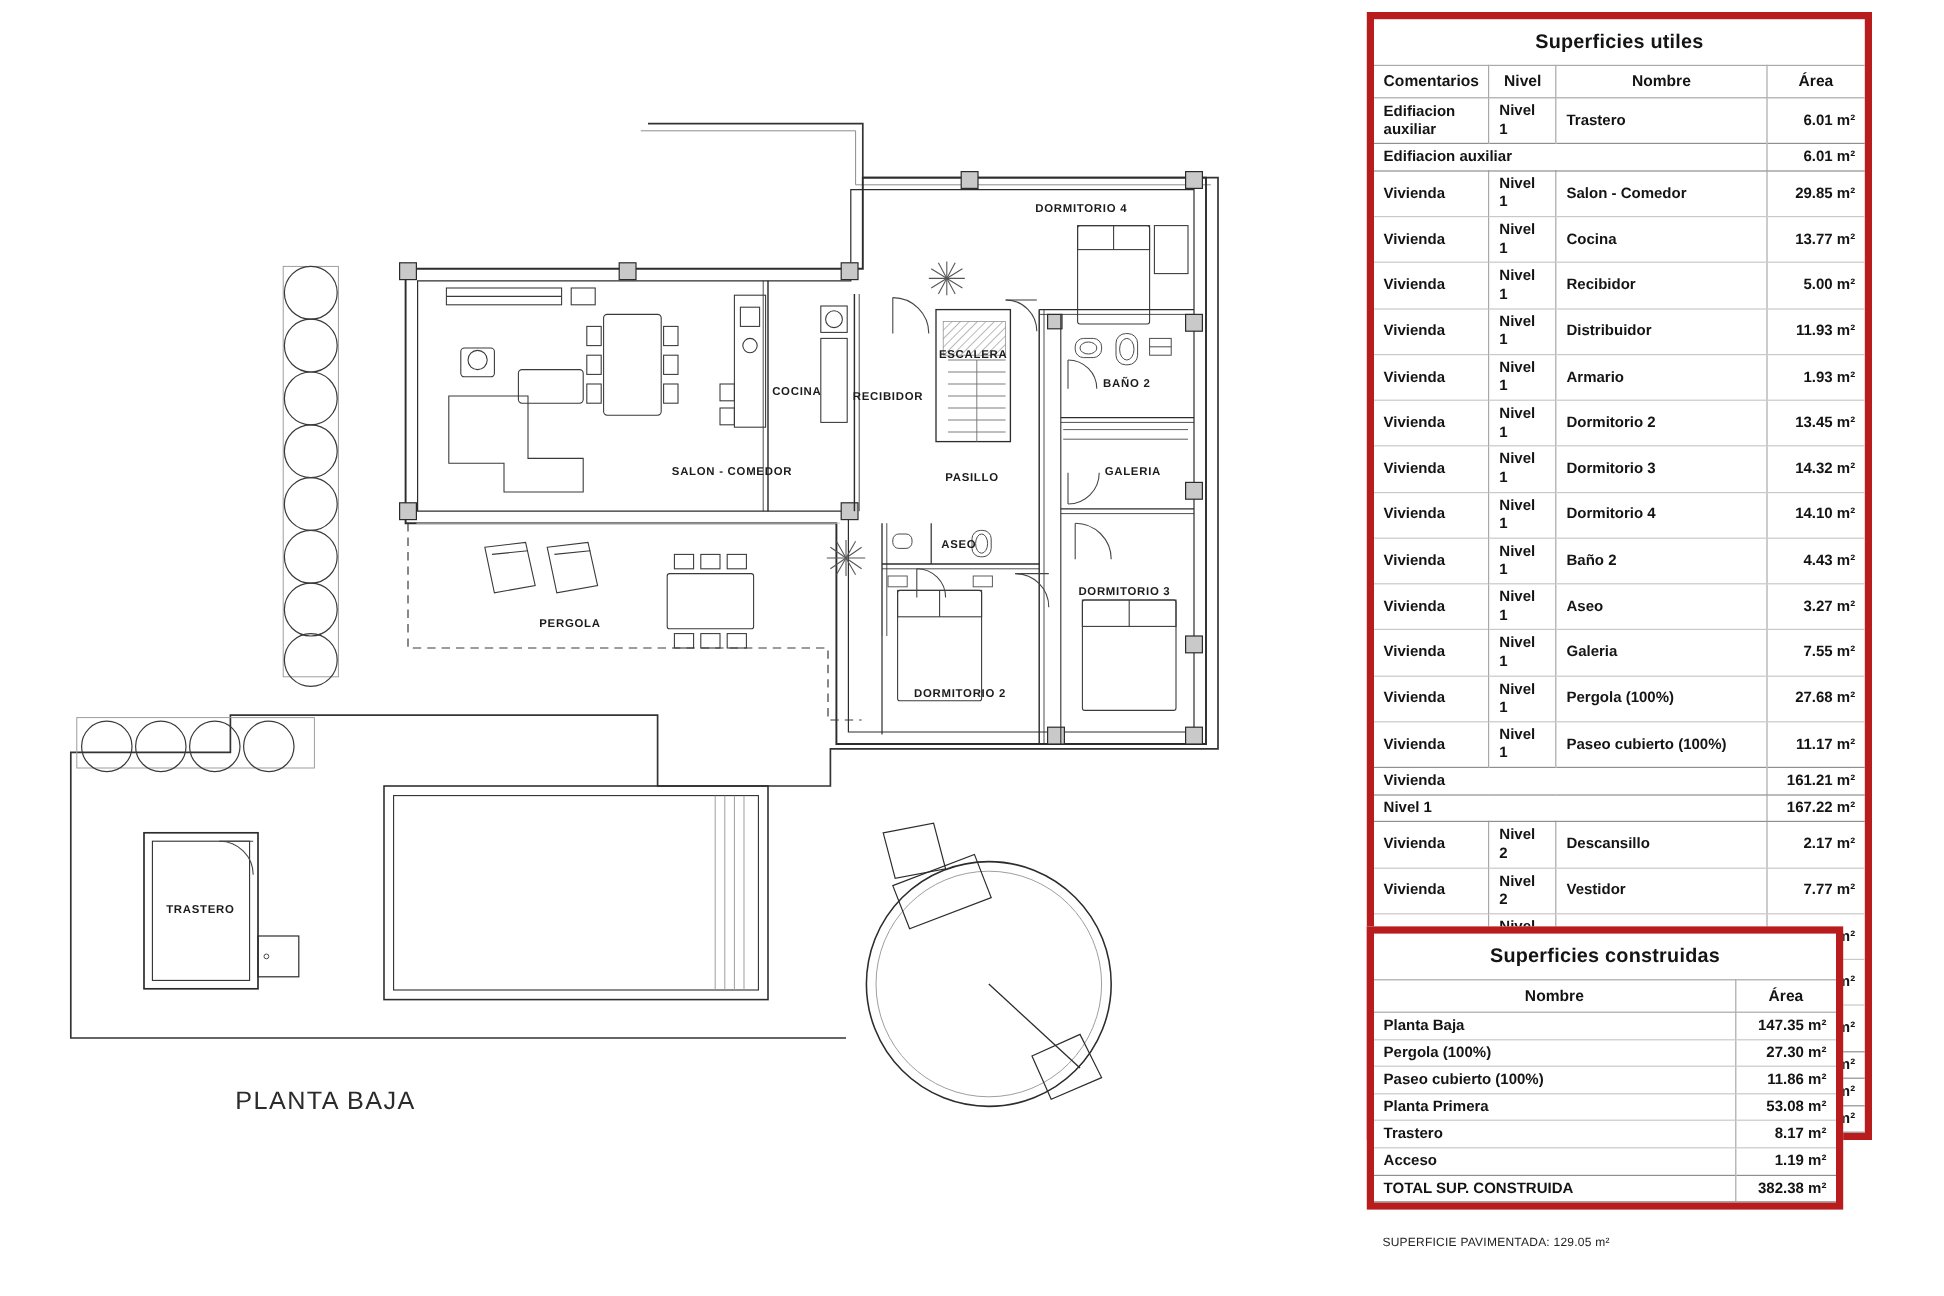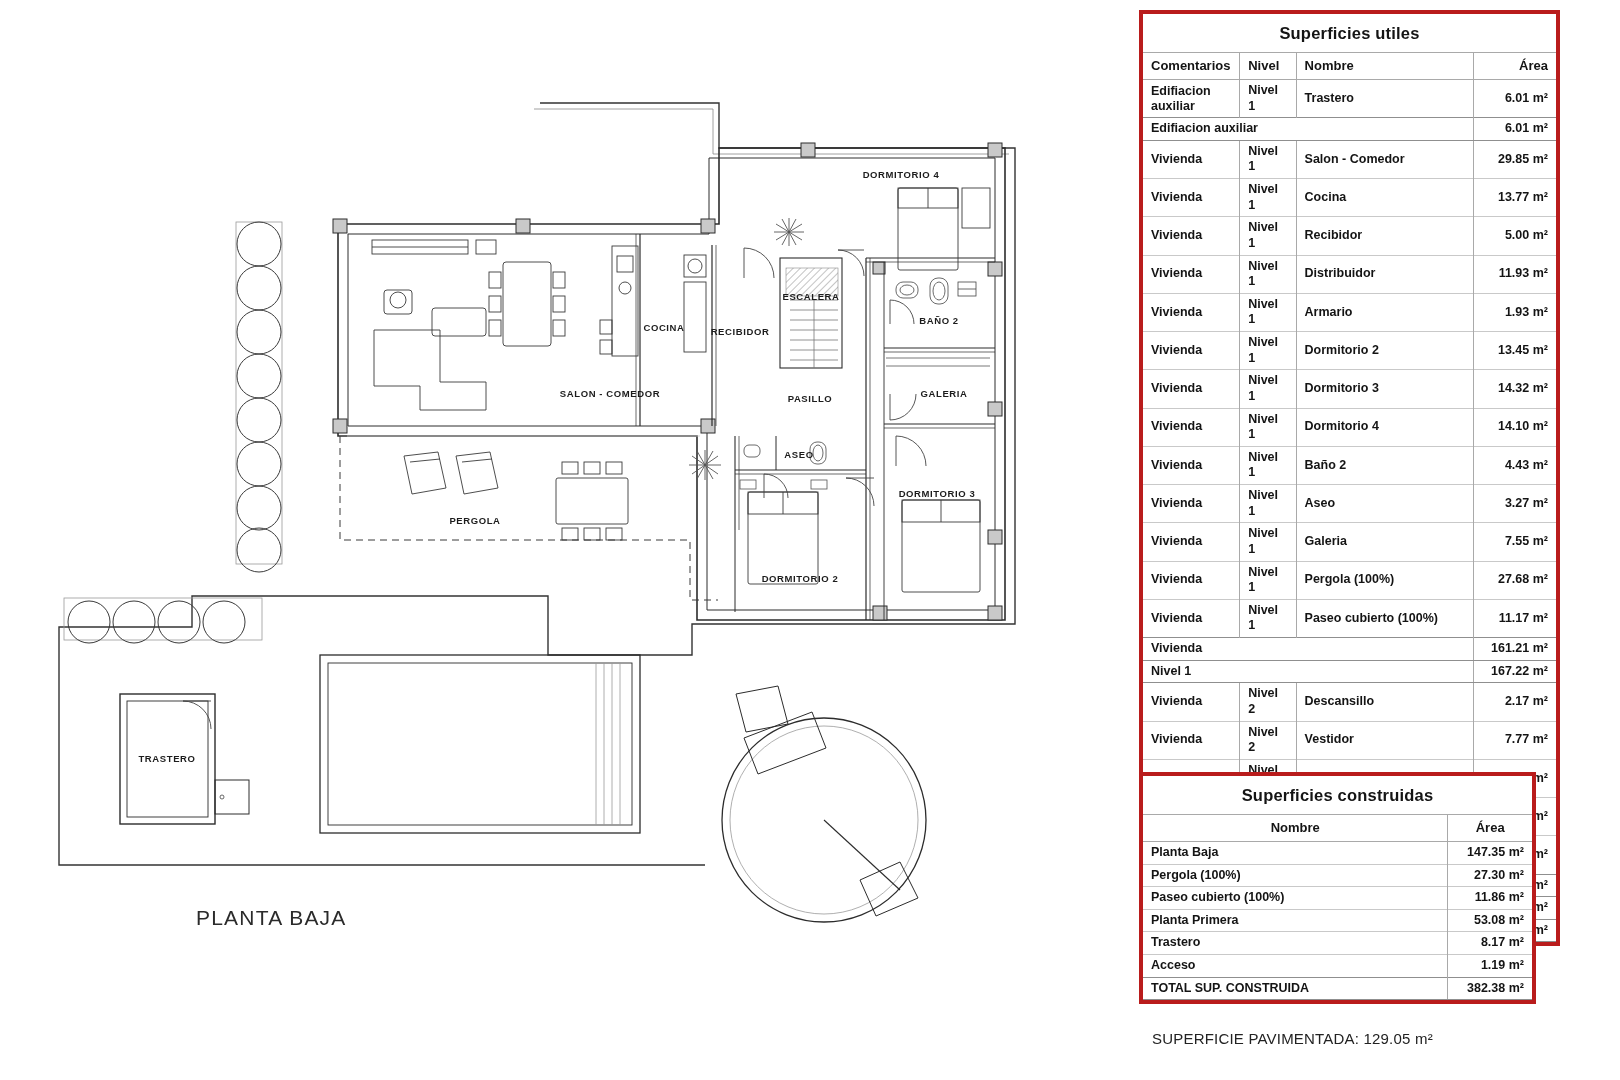--- a/index.html
+++ b/index.html
@@ -26,21 +26,21 @@
   .rlabel{
     position:absolute;
     font-size:9.5px;font-weight:bold;letter-spacing:.6px;
     color:#1c1c1c;white-space:nowrap;
     transform:translate(-50%,-50%);
   }
 
   
   .tbl{
     position:absolute;
-    border:4px solid #b91c1c;
+    border:6px solid #b91c1c;
     background:#fff;
     box-sizing:border-box;
   }
   table{border-collapse:collapse;width:100%;font-size:12.5px;}
   th,td{
     border-left:1px solid #a9a9a9;
     border-right:1px solid #a9a9a9;
     padding:3px 8px;
     text-align:left;
     vertical-align:middle;
@@ -53,20 +53,21 @@
     text-align:center;
     font-size:16.5px;
     padding:9px 0 8px 0;
     letter-spacing:.2px;
   }
   tr.colhdr th{
     border-top:1px solid #a9a9a9;
     border-bottom:1px solid #a9a9a9;
     font-size:13px;
     padding:5px 8px;
+    text-align:center;
   }
   tr.row td{border-top:1px solid #c9c9c9;}
   tr.row:first-of-type td{border-top:1px solid #a9a9a9;}
   td.area,th.area{text-align:right;white-space:nowrap;}
   tr.sum td{border-top:1px solid #8f8f8f;border-bottom:1px solid #8f8f8f;}
   tr.sum td.lbl{}
   .nb{border-left:none;}
   .ne{border-right:none;margin-left:42px;}
   .two-line{line-height:1.2;}
 
@@ -75,21 +76,21 @@
   #t-utiles col.c2{width:56px;}
   #t-utiles col.c3{width:176px;}
   #t-utiles col.c4{width:82px;}
 
   
   #t-constr col.c1{width:322px;}
   #t-constr col.c2{width:85px;}
 
   .pav{
     position:absolute;
-    font-size:15px;
+    font-size:10px;
     color:#222;
     letter-spacing:.2px;
   }
 </style>
 </head>
 <body>
 
 <div class="page">
 
   <div id="plan">

